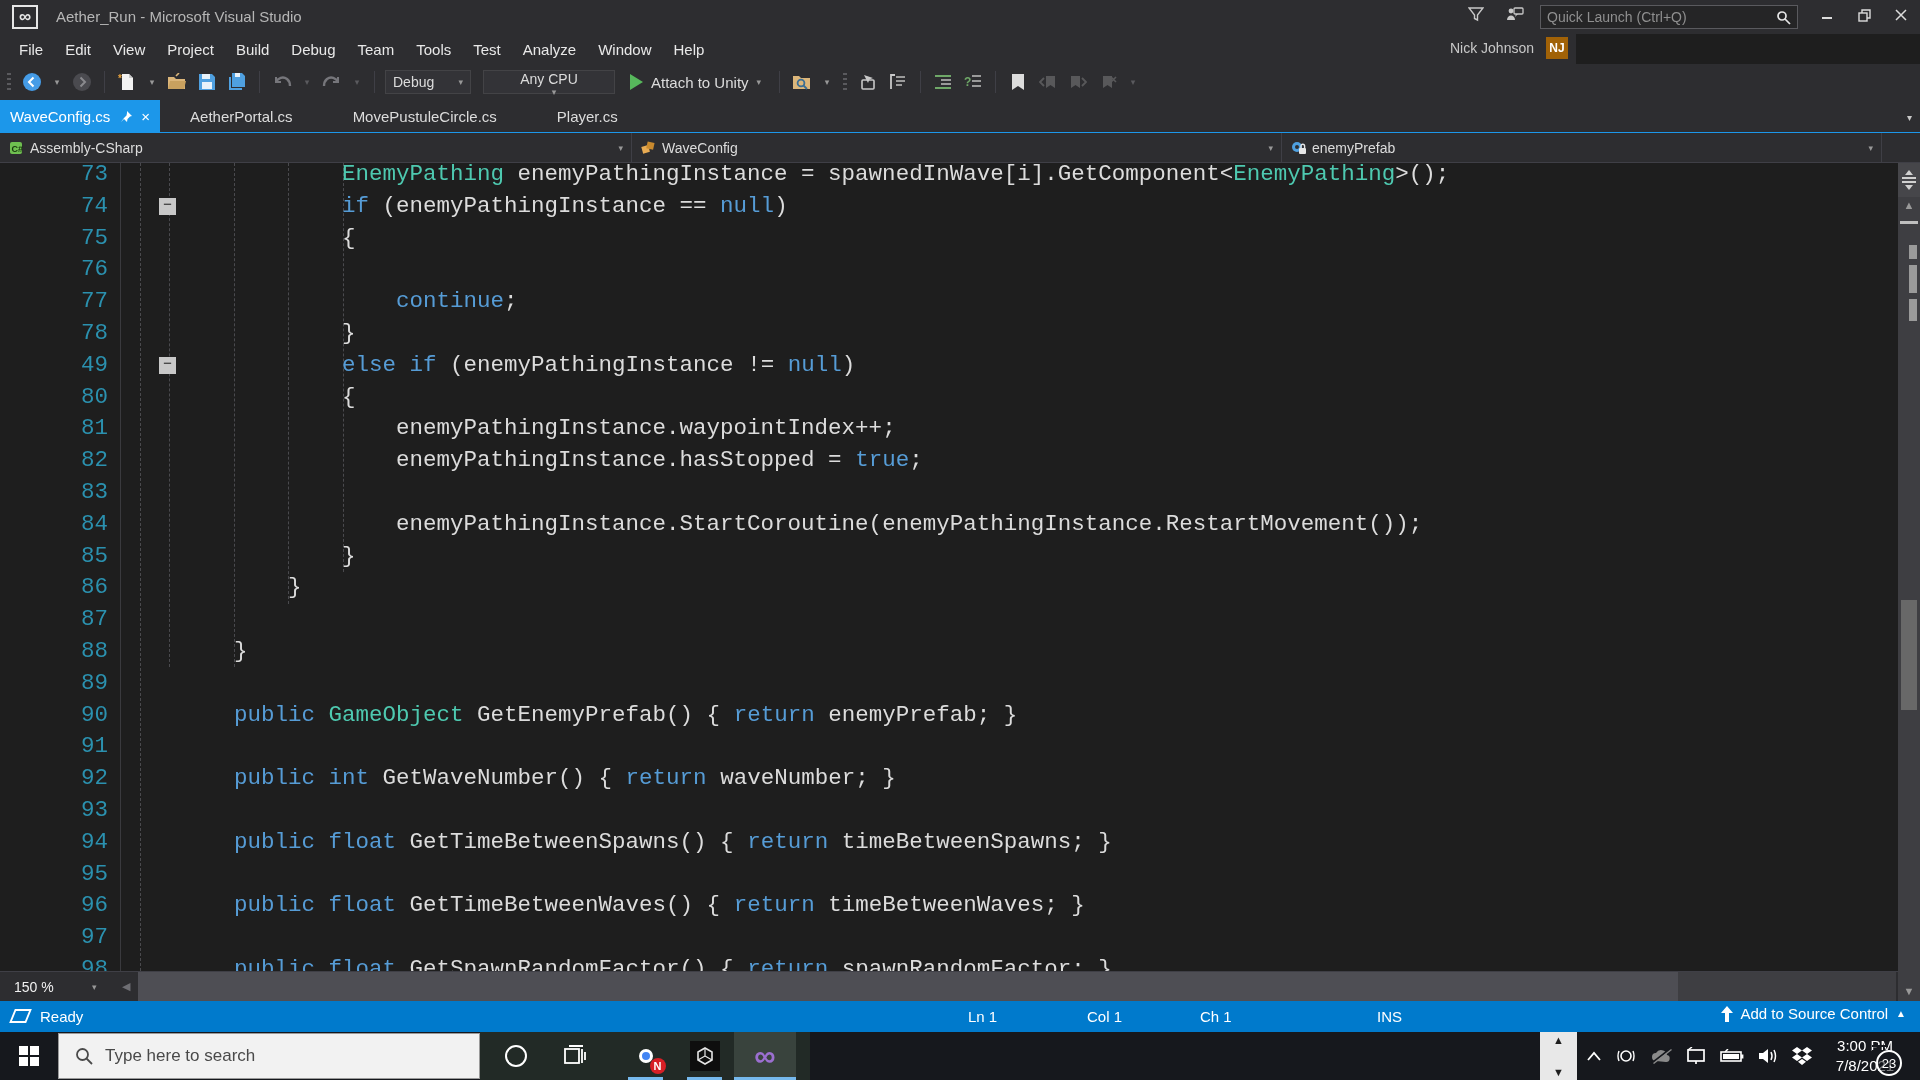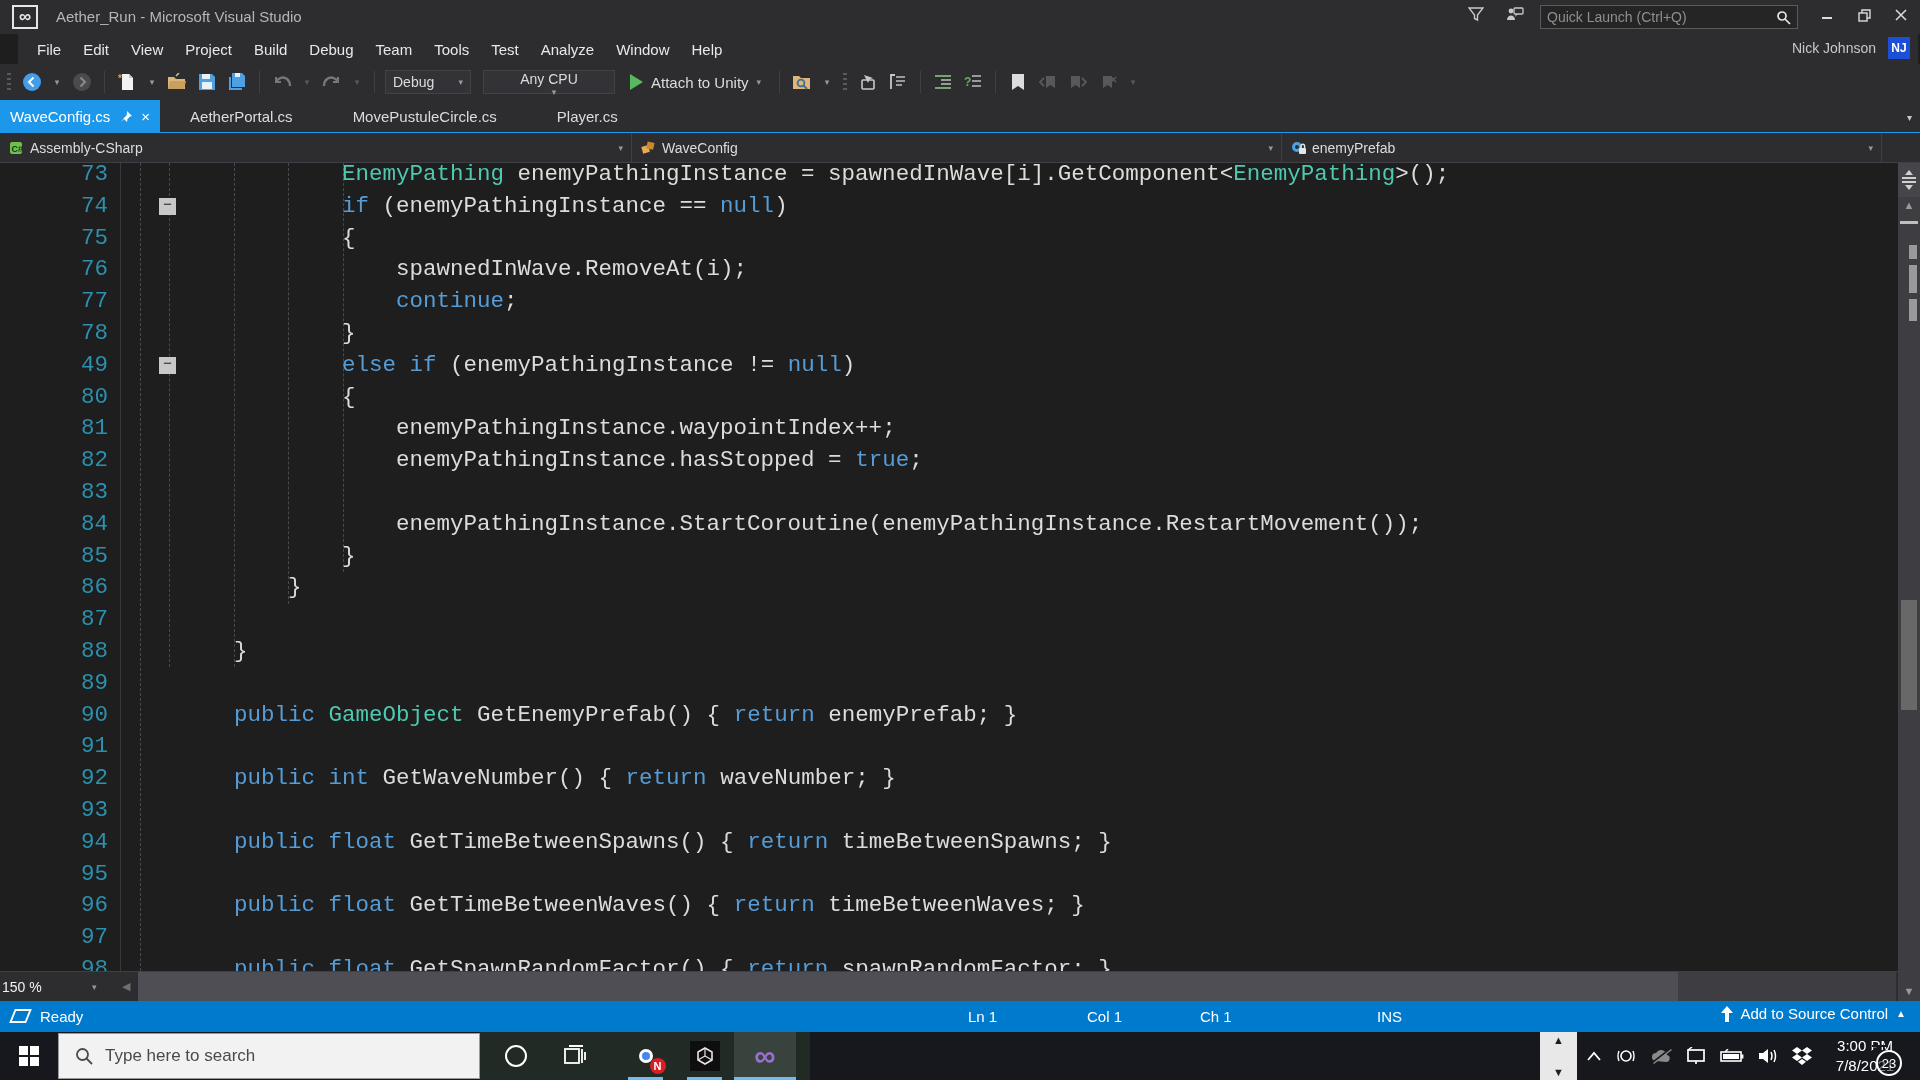--- a/index.html
+++ b/index.html
@@ -16,26 +16,26 @@
   .quick-launch { position:absolute; left:1540px; top:5px; width:258px; height:24px; background:#252526;
                   border:1px solid #5A5A5E; display:flex; align-items:center; }
   .quick-launch input { flex:1; background:transparent; border:none; outline:none; color:#8F8F8F; font-size:14px; padding:0 6px;
                         font-family:"Liberation Sans",sans-serif; }
   .quick-launch input::placeholder { color:#8F8F8F; }
   .ql-search { color:#E6E6E6; padding-right:6px; }
   .win-btn { position:absolute; top:0; width:38px; height:30px; display:flex; align-items:center; justify-content:center; color:#DCDCDC; }
   .btn-min{ right:74px; } .btn-restore{ right:37px; } .btn-close{ right:0; }
 
   
-  .menubar { position:absolute; left:0; top:34px; width:1900px; height:30px; background:#2D2D30; display:flex; align-items:center;margin-left:18px; }
+  .menubar { position:absolute; left:0; top:34px; width:1576px; height:30px; background:#2D2D30; display:flex; align-items:center; }
   .menubar-items { display:flex; padding-left:8px; }
   .menu-item { color:#E8E8E8; font-size:15px; padding:5px 11px; cursor:default; }
   .user-area { position:absolute; right:8px; top:3px; display:flex; align-items:center; gap:12px; }
   .user-name { color:#C8C8C8; font-size:14px; }
-  .user-badge { width:22px; height:22px; background:#1d4ed8; color:#FFF; font-size:12px; font-weight:bold;
+  .user-badge { width:22px; height:22px; background:#a16207; color:#FFF; font-size:12px; font-weight:bold;
                 display:flex; align-items:center; justify-content:center; }
 
   
   .toolbar { position:absolute; left:0; top:64px; width:1920px; height:36px; background:#2D2D30; display:flex; align-items:center; gap:6px; padding-left:4px; }
   .grip { width:4px; height:18px; background:repeating-linear-gradient(#5A5A5E 0 2px, transparent 2px 5px); margin:0 3px; }
   .tb-sep { width:1px; height:22px; background:#3F3F46; margin:0 4px; }
   .tbtn { display:flex; align-items:center; justify-content:center; width:24px; height:26px; }
   .tbtn.narrow { width:14px; }
   .caret { color:#989898; font-size:9px; }
   .caret.dis { color:#5A5A5E; }
@@ -71,21 +71,21 @@
   .ln { position:absolute; left:3px; top:0; width:105px; text-align:right; color:#2B91AF;
         font-family:"Liberation Mono", monospace; font-size:22.5px; line-height:32px; }
   .fold-box { position:absolute; left:159px; top:8px; width:17px; height:17px; background:#C8C8C8; color:#1E1E1E;
               font-size:15px; line-height:15px; text-align:center; font-family:"Liberation Mono",monospace; }
   .code-text { position:absolute; left:180px; top:0; white-space:pre; font-family:"Liberation Mono", monospace;
                font-size:22.5px; line-height:32px; }
   .tok-k { color:#569CD6; } .tok-t { color:#4EC9B0; } .tok-p { color:#DCDCDC; }
 
   
   .zoombar { position:absolute; left:0; top:808px; width:1898px; height:30px; background:#2D2D30; border-top:1px solid #3F3F46; display:flex; align-items:center; }
-  .zoom-combo { width:92px; height:100%; color:#F1F1F1; font-size:14px; display:flex; align-items:center; padding-left:2px; }
+  .zoom-combo { width:92px; height:100%; color:#F1F1F1; font-size:14px; display:flex; align-items:center; padding-left:14px; }
   .zoom-caret { width:22px; color:#989898; font-size:9px; }
   .hscroll-left { color:#6E6E73; font-size:11px; padding:0 8px; }
   .hscroll-track { position:relative; flex:1; height:100%; background:#3E3E42; margin-right:2px; }
   .hscroll-thumb { position:absolute; left:0; top:0; height:100%; width:1540px; background:#4E4E54; }
 
   
   .vscroll { position:absolute; left:1898px; top:0; width:22px; height:838px; background:#3E3E42; }
   .splitter { position:absolute; left:0; top:0; width:22px; height:34px; background:#46464A; color:#D0D0D0; display:flex; align-items:center; justify-content:center; }
   .vs-up { position:absolute; left:0; top:36px; width:22px; text-align:center; color:#999; font-size:11px; }
   .vs-topline { position:absolute; left:2px; top:58px; width:18px; height:3px; background:#BFBFBF; }
@@ -434,21 +434,21 @@
             <span class="ln">74</span>
             <span class="fold-box">−</span>
             <span class="code-text"><span>            </span><span class="tok-k">if</span><span class="tok-p"> (enemyPathingInstance == </span><span class="tok-k">null</span><span class="tok-p">)</span></span>
           </div>
           <div class="code-row" style="top: 58.6px;">
             <span class="ln">75</span>
             <span class="code-text"><span>            </span><span class="tok-p">{</span></span>
           </div>
           <div class="code-row" style="top: 90.4px;">
             <span class="ln">76</span>
-            <span class="code-text"><span>                </span><span class="tok-p">spawnedInWave.RemoveAt(i);</span></span>
+            <span class="code-text"><span>                </span></span>
           </div>
           <div class="code-row" style="top: 122.2px;">
             <span class="ln">77</span>
             <span class="code-text"><span>                </span><span class="tok-k">continue</span><span class="tok-p">;</span></span>
           </div>
           <div class="code-row" style="top: 154px;">
             <span class="ln">78</span>
             <span class="code-text"><span>            </span><span class="tok-p">}</span></span>
           </div>
           <div class="code-row" style="top: 185.8px;">

